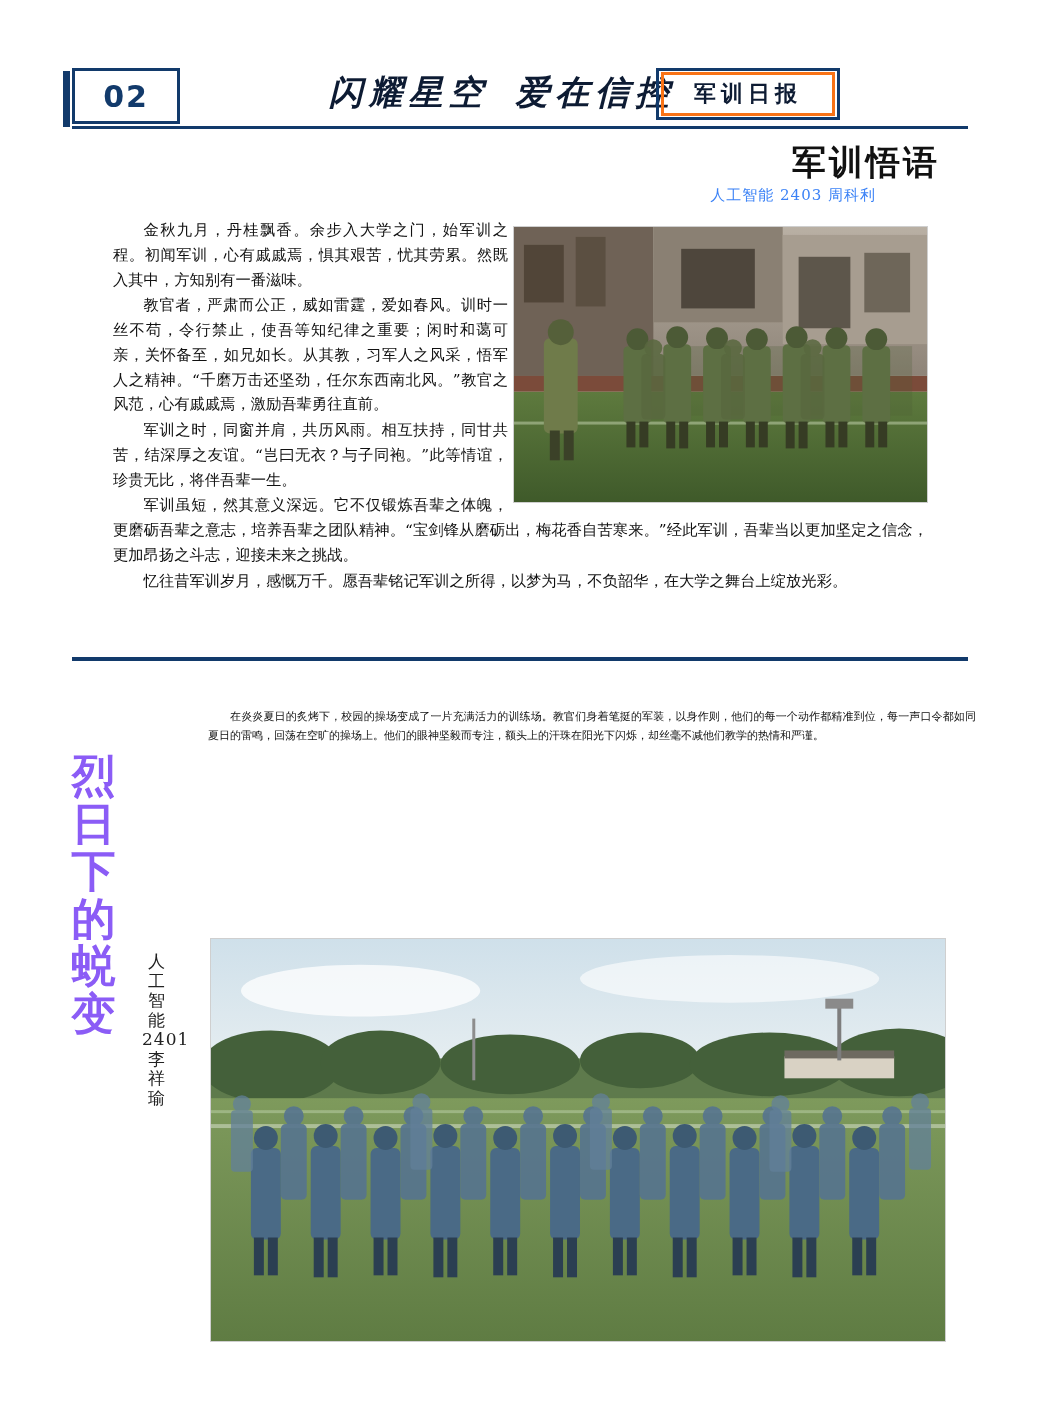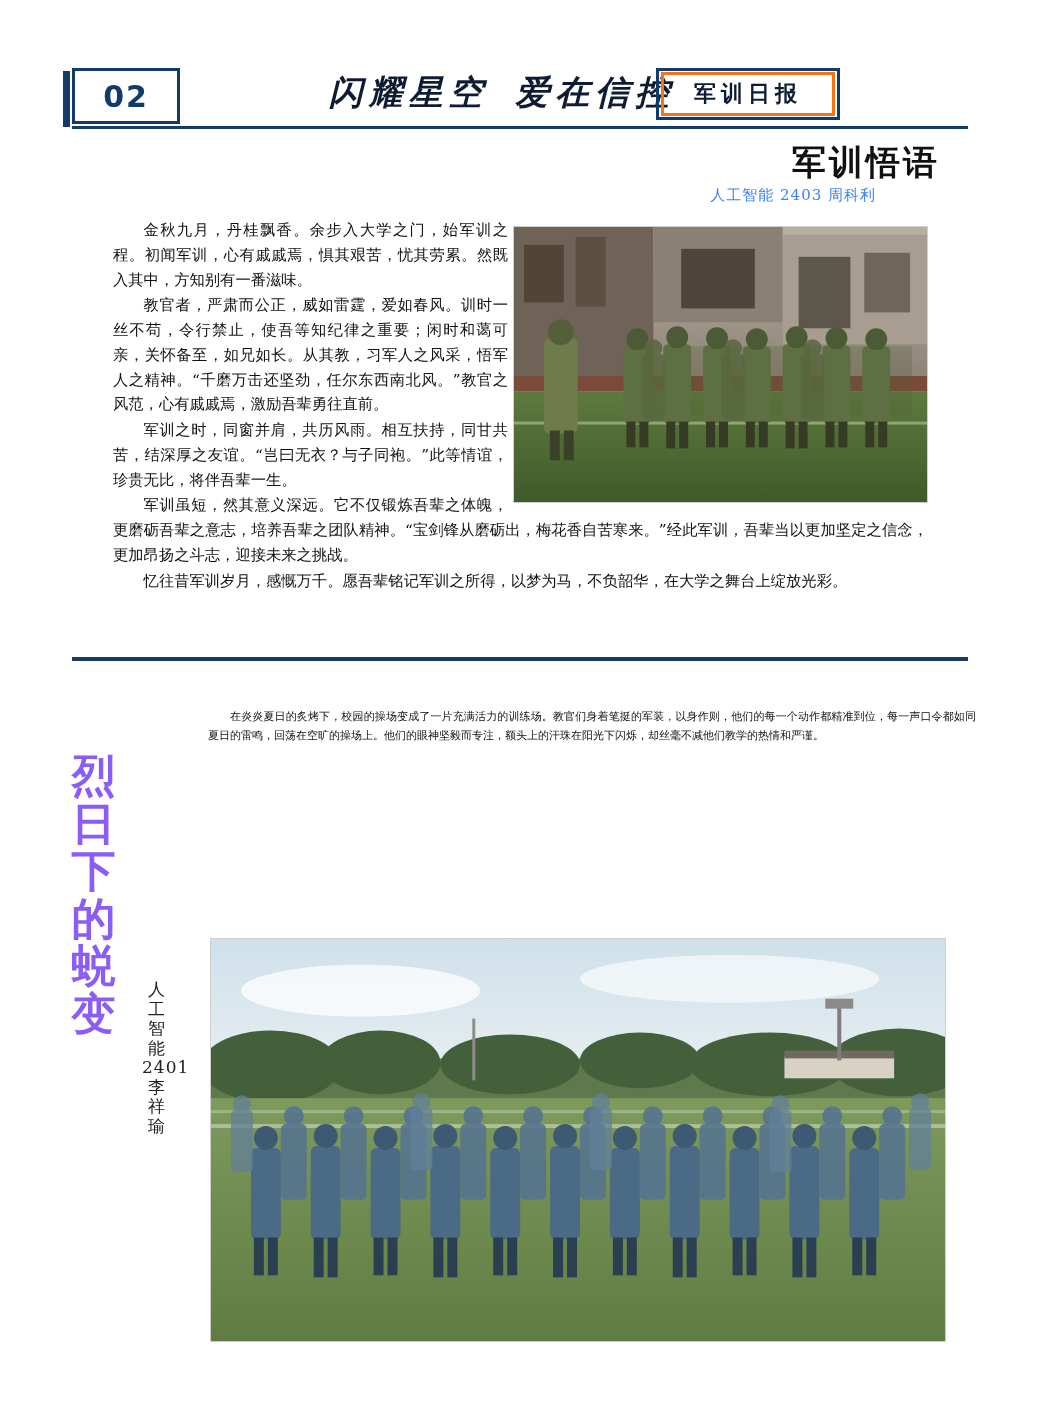--- a/index.html
+++ b/index.html
@@ -180,21 +180,20 @@
     position: absolute;
     left: 142px;
     top: 952px;
     width: 30px;
     font-size: 17px;
     line-height: 1.15;
     letter-spacing: 1px;
     color: #222;
     text-align: center;
     font-family: "DejaVu Serif", "Liberation Serif", serif;
-    margin-top: 28px;
   }
   .art2-body {
     position: absolute;
     left: 200px;
     top: 708px;
     width: 768px;
     font-size: 11px;
     line-height: 1.72;
     text-align: justify;
     color: #111;

